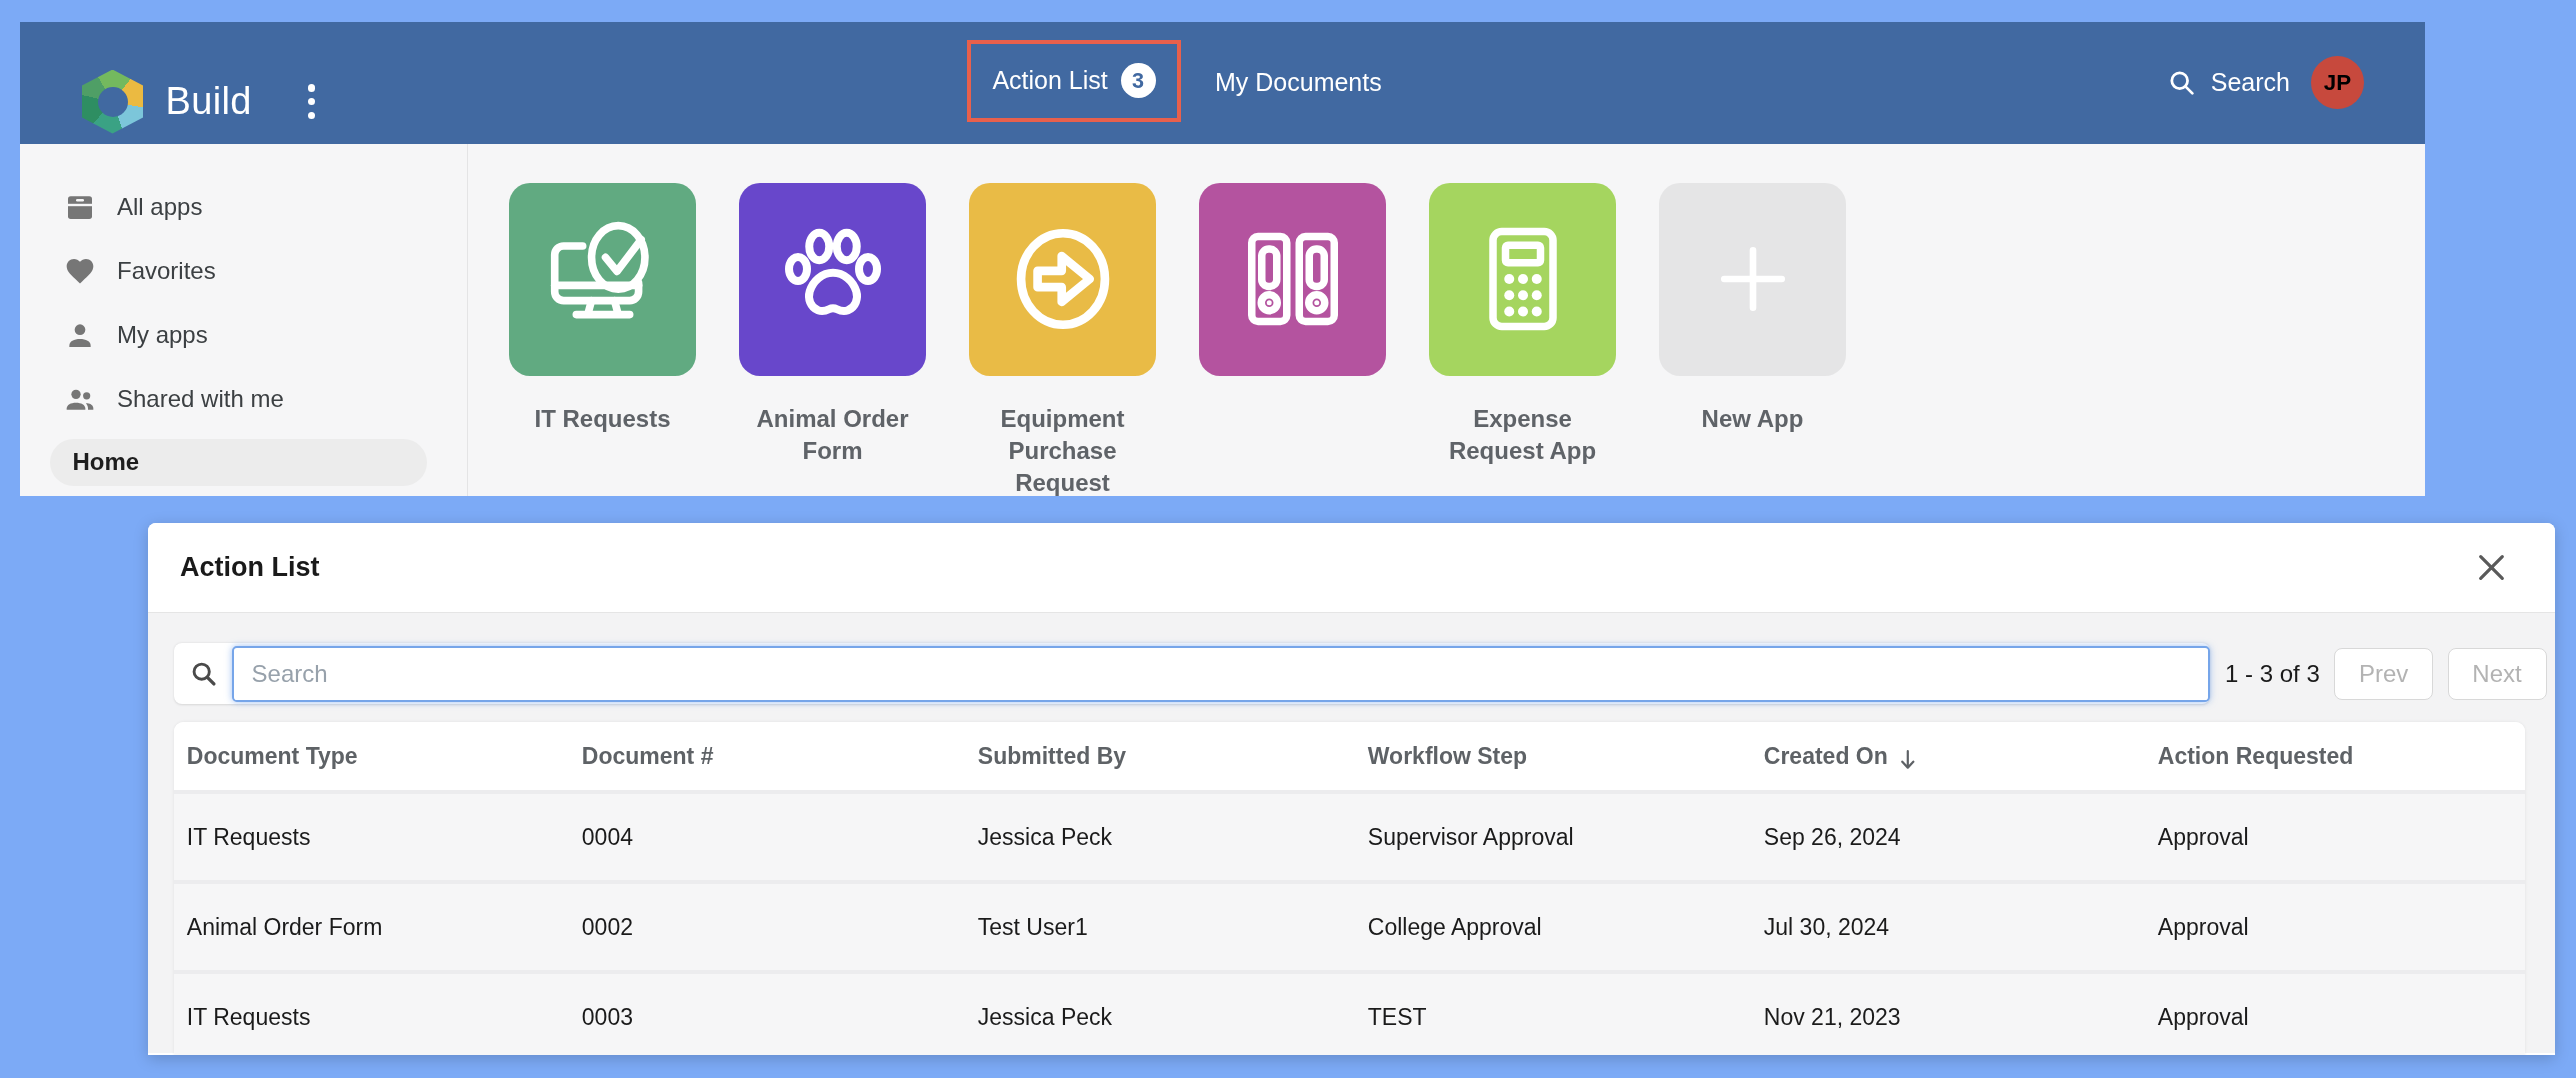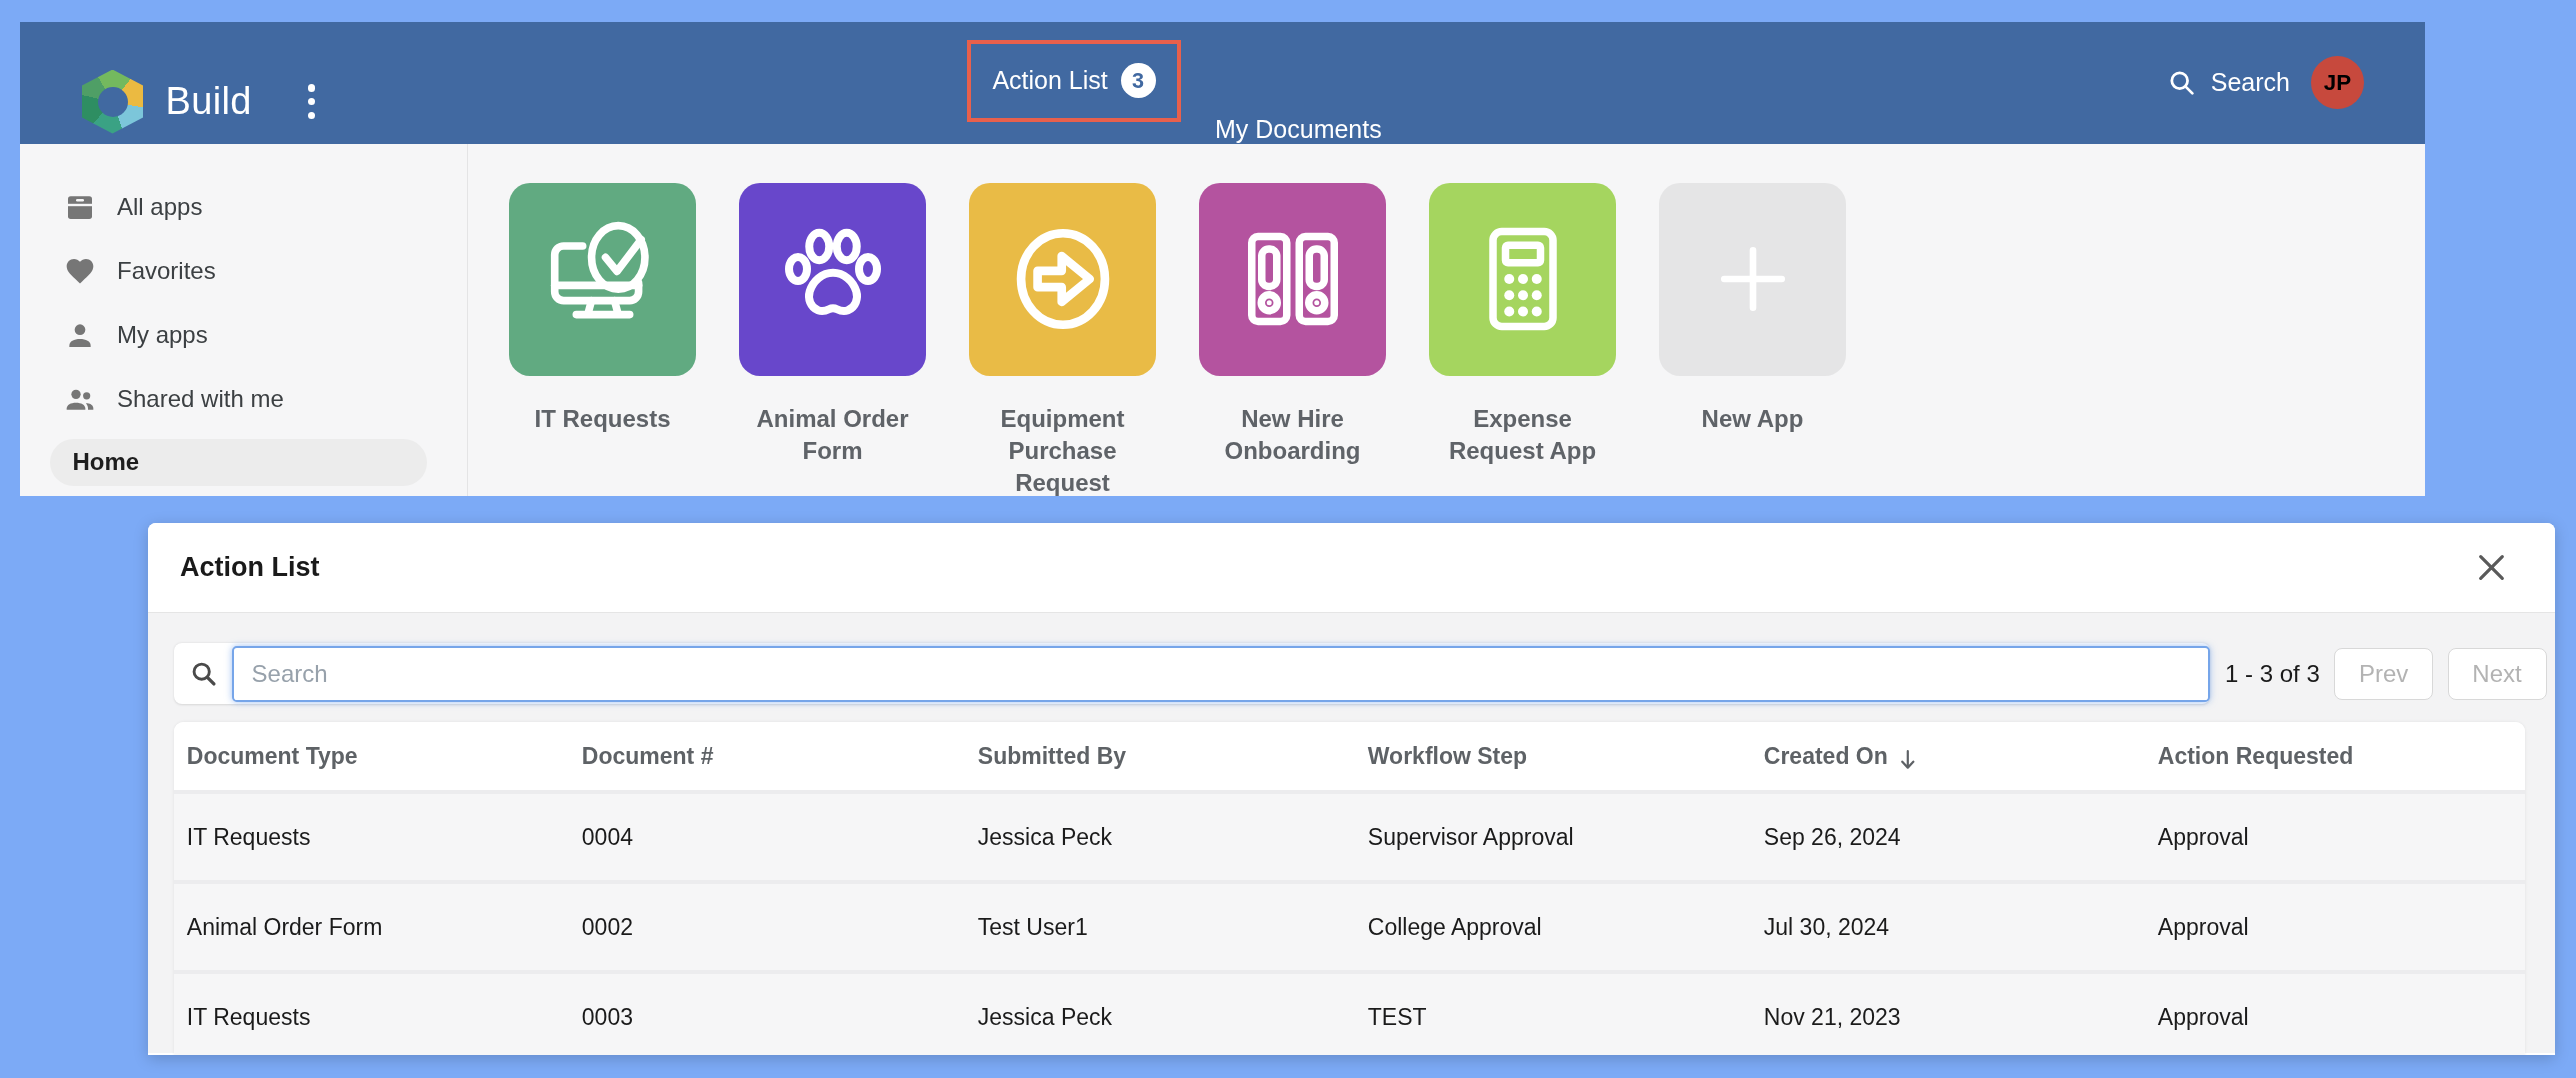--- a/index.html
+++ b/index.html
@@ -21,21 +21,21 @@
   .logo-hex::after{content:"";position:absolute;left:50%;top:50%;width:30px;height:30px;border-radius:50%;
     background:#4169A1;transform:translate(-50%,-50%);}
   .brand-text{margin-left:22.4px;font-size:38px;font-weight:500;letter-spacing:0.4px;}
   .kebab{margin-left:51px;display:flex;flex-direction:column;gap:6.4px;cursor:pointer;padding:4.8px;}
   .kebab i{width:7.2px;height:7.2px;border-radius:50%;background:#fff;}
   .annotation-box{position:absolute;left:947px;top:18.4px;width:206px;height:74px;border:4.8px solid #E8604C;
     display:flex;align-items:center;justify-content:center;gap:12.8px;}
   .nav-link{font-size:25px;color:#fff;cursor:pointer;white-space:nowrap;}
   .count-badge{width:35px;height:35px;border-radius:50%;background:#fff;color:#4169A1;font-weight:bold;
     font-size:21.6px;display:flex;align-items:center;justify-content:center;}
-  .nav-mydocs{position:absolute;left:1195px;top:0;height:122px;display:flex;align-items:flex-end;}
+  .nav-mydocs{position:absolute;left:1195px;top:0;height:122px;display:flex;align-items:center;}
   .nav-right{position:absolute;right:61px;top:0;height:122px;display:flex;align-items:center;}
   .nav-search{display:flex;align-items:center;gap:14.4px;cursor:pointer;}
   .whats-new{display:flex;align-items:center;margin-left:74px;cursor:pointer;}
   .halo{width:61px;height:61px;margin-left:9.6px;border-radius:50%;background:rgba(255,255,255,0.22);
     display:flex;align-items:center;justify-content:center;}
   .green-badge{width:38px;height:38px;border-radius:50%;background:#85CFA8;color:#12281C;
     font-size:25px;font-weight:500;display:flex;align-items:center;justify-content:center;}
   .avatar{width:53px;height:53px;margin-left:21px;border-radius:50%;background:#C7493D;color:#000000;
     font-size:22.4px;font-weight:bold;display:flex;align-items:center;justify-content:center;cursor:pointer;}
   
@@ -218,21 +218,20 @@
                 <rect x="11.5" y="12" width="6" height="15" rx="2.8"></rect>
                 <rect x="30.5" y="12" width="6" height="15" rx="2.8"></rect>
                 <circle cx="14.5" cy="33.5" r="3.2"></circle>
                 <circle cx="33.5" cy="33.5" r="3.2"></circle>
               </g>
               <circle cx="14.5" cy="33.5" r="1" fill="#fff"></circle>
               <circle cx="33.5" cy="33.5" r="1" fill="#fff"></circle>
             </svg>
         </span>
       </div>
-      <div class="tile-label">New Hire Onboarding</div>
     </div>
     <div class="tile-block">
       <div class="tile" style="background-color: rgb(165, 213, 95);">
         <span style="display:flex;">
           <svg width="120" height="120" viewBox="0 0 48 48">
               <g fill="none" stroke="#fff" stroke-width="3" stroke-linejoin="round">
                 <rect x="12" y="5" width="24" height="38" rx="3.5"></rect>
                 <rect x="17" y="10.5" width="14" height="7" rx="1"></rect>
               </g>
               <g fill="#fff">

